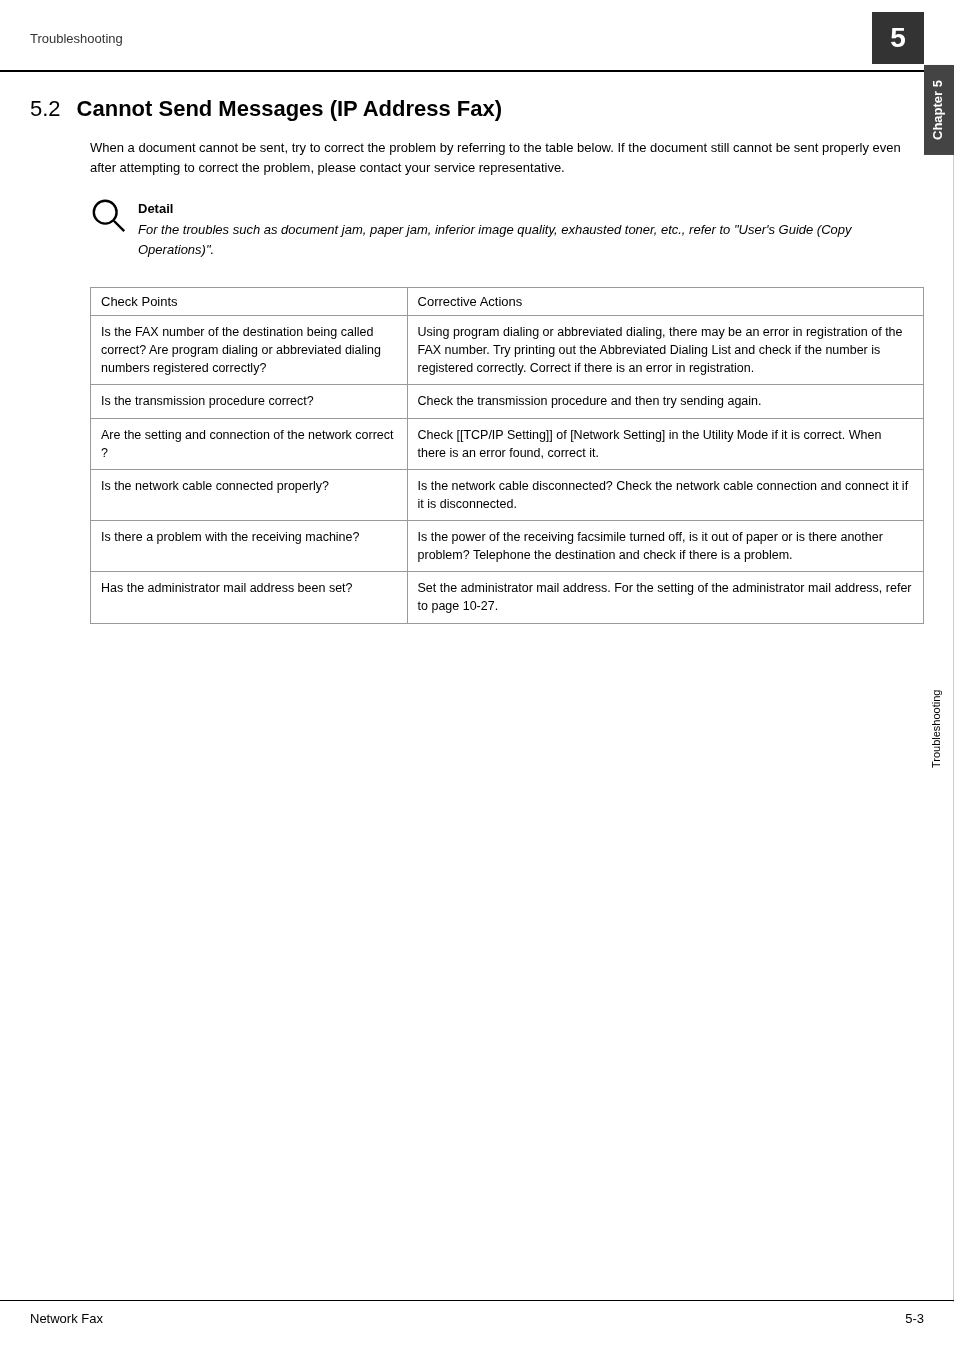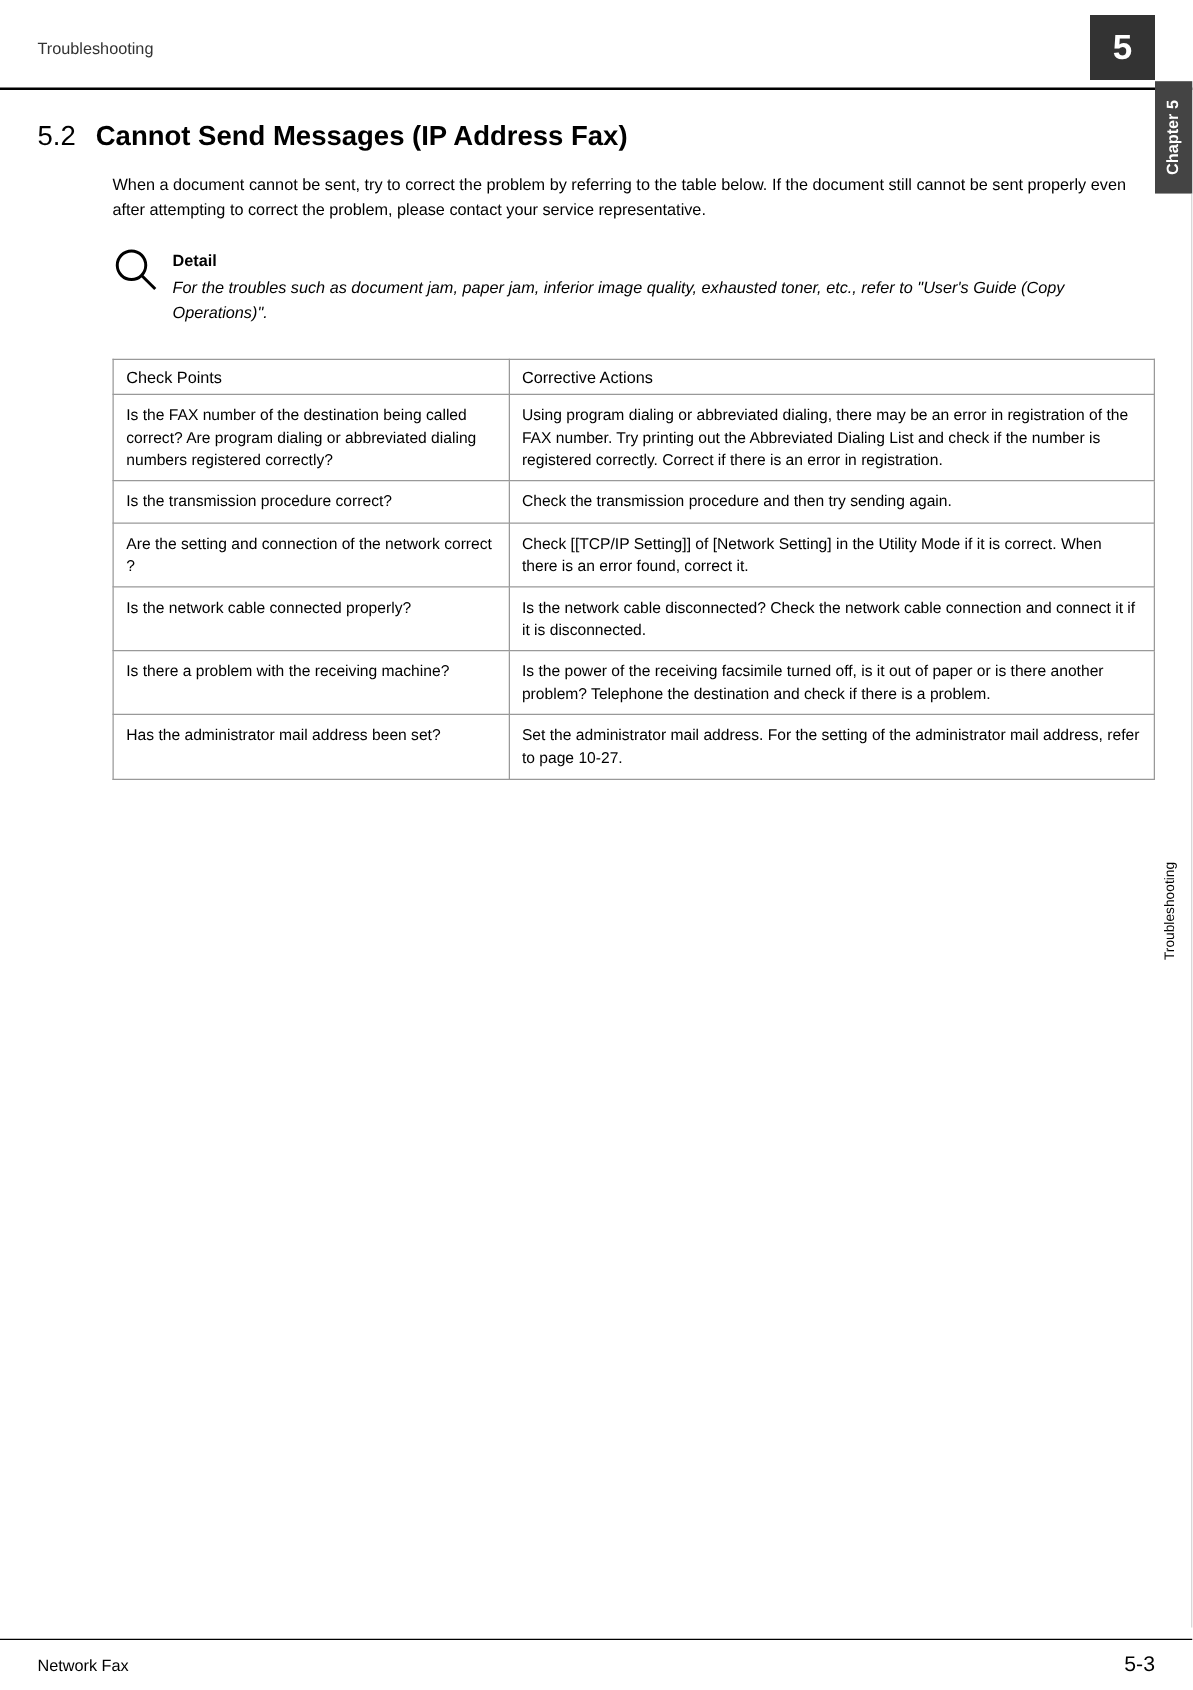--- a/index.html
+++ b/index.html
@@ -149,36 +149,36 @@
       width: 38%;
     }
 
     .data-table col.col-action {
       width: 62%;
     }
 
     
     .bottom-bar {
       position: absolute;
-      bottom: 0;
+      bottom: 16px;
       left: 0;
       right: 0;
       display: flex;
       justify-content: space-between;
       align-items: center;
       padding: 10px 30px;
       border-top: 1px solid #000;
     }
 
     .bottom-left {
       font-size: 13px;
     }
 
     .bottom-right {
-      font-size: 17px;
+      font-size: 13px;
     }
 
     
     .right-side-panel {
       position: absolute;
       right: 0;
       top: 65px;
       bottom: 50px;
       width: 30px;
       display: flex;

